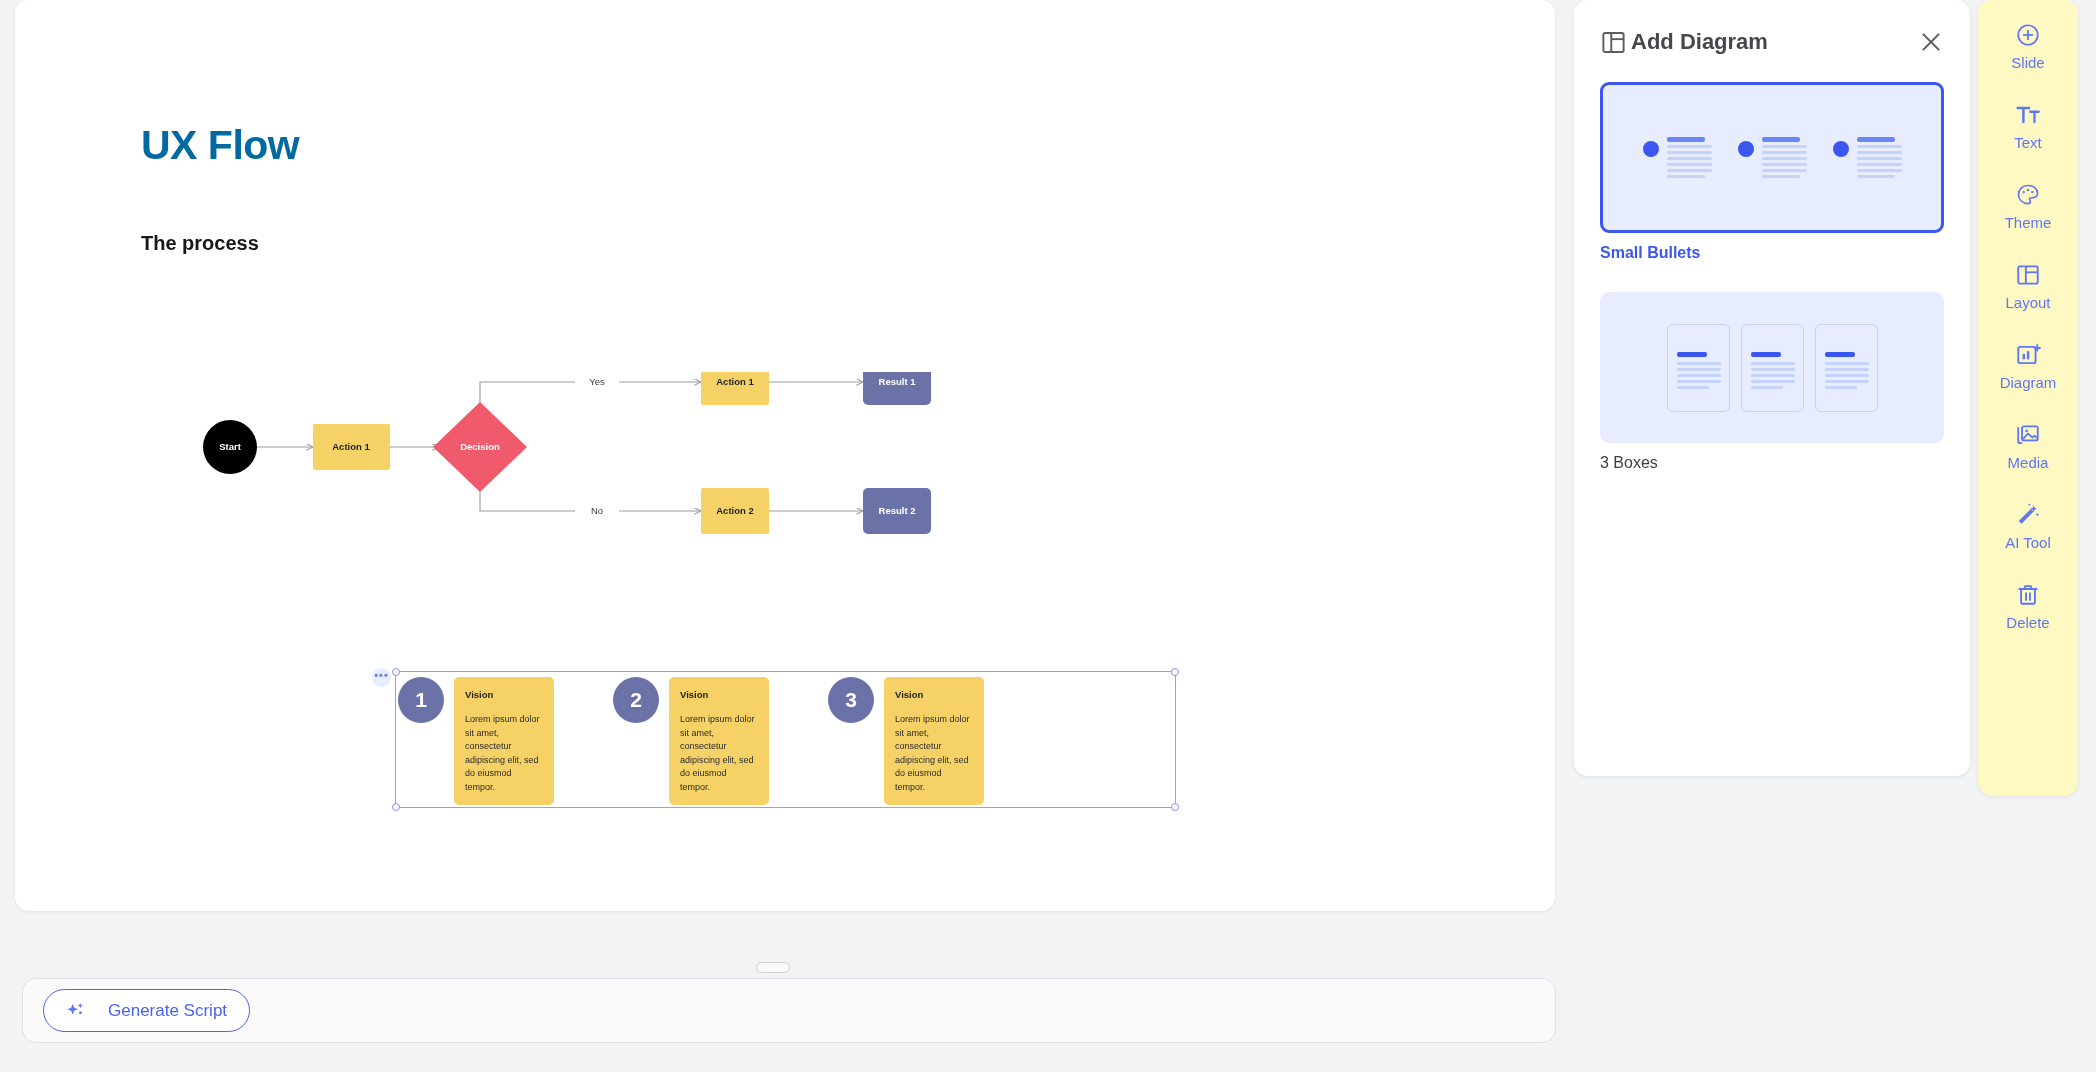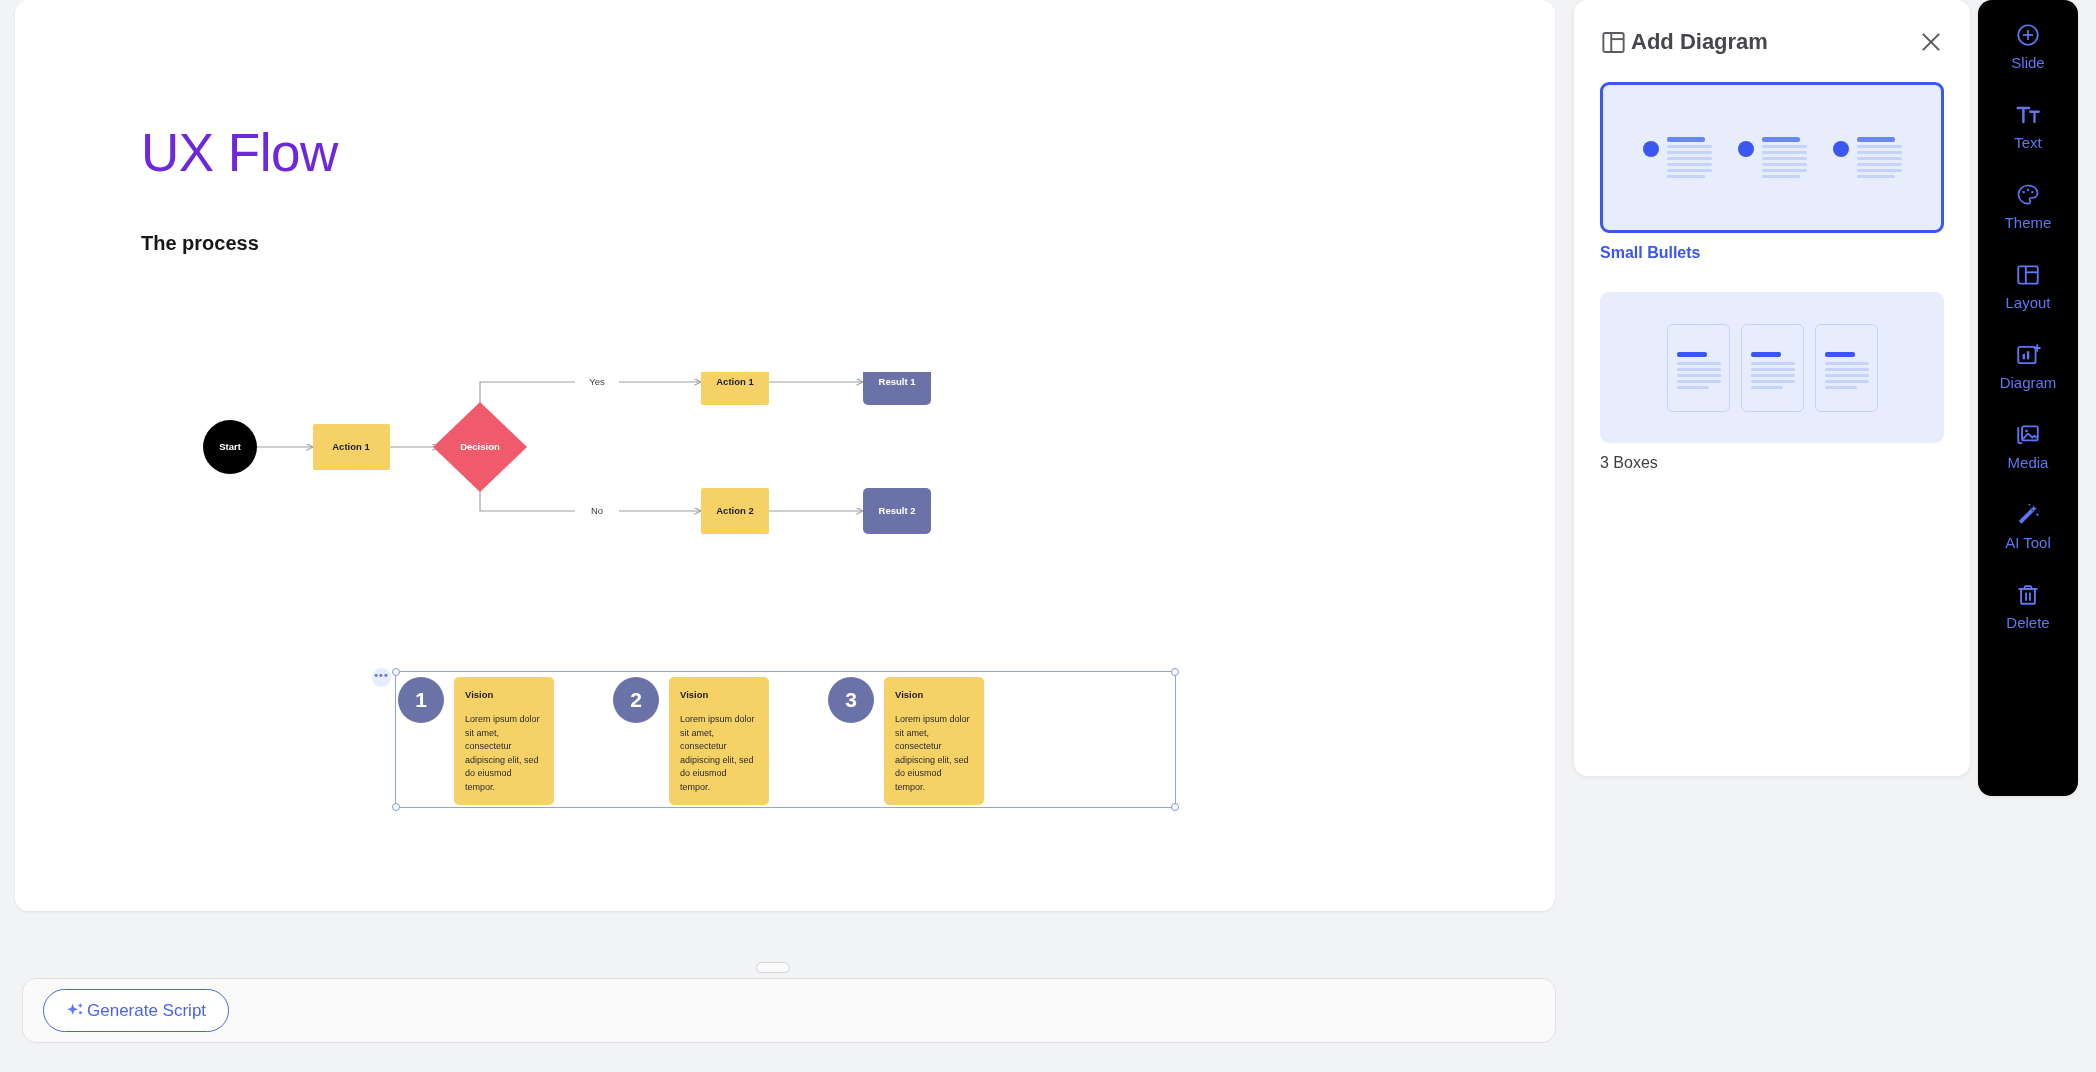--- a/index.html
+++ b/index.html
@@ -14,21 +14,21 @@
 
   
   .slide-canvas {
     position: absolute; left: 15px; top: 0; width: 1540px; height: 911px;
     background: #ffffff;
     border-radius: 14px;
     box-shadow: 0 1px 3px rgba(0,0,0,.07);
   }
   .slide-title {
     position: absolute; left: 126px; top: 122px;
-    font-size: 53px; font-weight: 400; color: #6d28d9; letter-spacing: -0.5px;
+    font-size: 41px; font-weight: 700; color: #0369a1; letter-spacing: -0.5px;
   }
   .slide-subtitle {
     position: absolute; left: 126px; top: 232px;
     font-size: 20px; font-weight: 700; color: #17181a;
   }
   .slide-body {
     position: absolute; left: 126px; top: 278px; width: 1280px;
     font-size: 18.5px; line-height: 32px; color: #2c2d30; font-weight: 400;
   }
 
@@ -85,21 +85,21 @@
     position: absolute; left: 22px; top: 978px; width: 1534px; height: 65px;
     background: #fafafb; border: 1.2px solid #dfe1e4; border-radius: 14px;
     display: flex; align-items: center; padding: 0 16px 0 20px;
   }
   .script-input {
     flex: 1; border: none; background: transparent; outline: none;
     font-family: "Liberation Sans", sans-serif; font-size: 17px; color: #2b2c2f;
   }
   .script-input::placeholder { color: #8e9196; }
   .gen-btn {
-    display: flex; align-items: center; gap: 2px;
+    display: flex; align-items: center; gap: 23px;
     height: 43px; padding: 0 22px;
     border: 1.4px solid #4a62f0; border-radius: 22px;
     background: #ffffff; color: #4a62f0;
     font-family: "Liberation Sans", sans-serif; font-size: 17px; cursor: pointer;
   }
 
   
   .panel {
     position: absolute; left: 1574px; top: 0; width: 396px; height: 776px;
     background: #ffffff; border-radius: 14px;
@@ -138,21 +138,21 @@
   .bx-row { display: flex; gap: 11px; }
   .bx { width: 63px; height: 88px; border: 1.1px solid #c5d3fb; border-radius: 6px;
         padding: 27px 9px 0 9px; }
   .bx-lines { display: flex; flex-direction: column; gap: 3px; }
   .bx-lines span { display: block; height: 3px; border-radius: 2px; background: #c5d3fb; }
   .bx-lines span.hd { background: #3b57ef; height: 5px; margin-bottom: 2px; }
 
   
   .rail {
     position: absolute; left: 1978px; top: 0; width: 100px; height: 796px;
-    background: #000000; border-radius: 14px;
+    background: #fef9c3; border-radius: 14px;
     box-shadow: 0 1px 4px rgba(0,0,0,.08);
     padding: 18px 0 0 0;
     display: flex; flex-direction: column; align-items: center; gap: 23px;
   }
   .rail-item {
     width: 86px; display: flex; flex-direction: column; align-items: center; gap: 6px;
     cursor: pointer; padding: 4px 0;
   }
   .rail-icon { width: 26px; height: 26px; display: block; }
   .rail-label { font-size: 15px; color: #5f76f6; }

